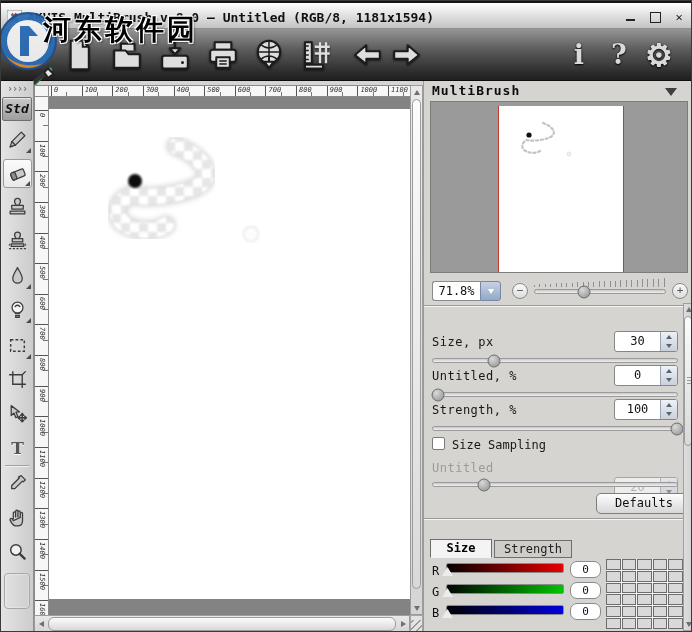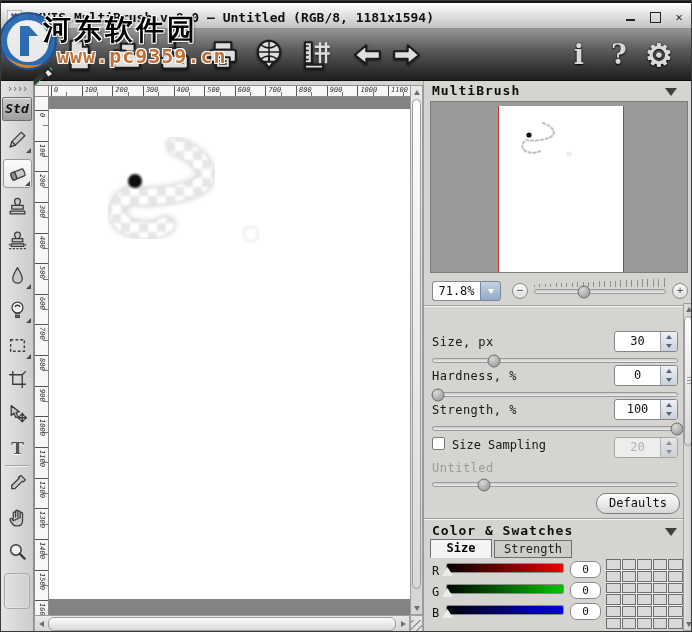--- a/index.html
+++ b/index.html
@@ -111,21 +111,21 @@
   .spin.disabled .spin-val{color:#9a9a9a;}
   .spin-btns{width:17px;border-left:1px solid #9aa2ae;background:linear-gradient(#eef1f6,#c9d1dc);
     border-radius:0 2px 2px 0;display:flex;flex-direction:column;}
   .spin-btns span{flex:1;display:flex;align-items:center;justify-content:center;cursor:pointer;}
   .spin-btns .arr-up{border-bottom-color:#5a6470;border-left-width:3px;border-right-width:3px;border-bottom-width:4px;}
   .spin-btns .arr-dn{border-top-color:#5a6470;border-left-width:3px;border-right-width:3px;border-top-width:4px;}
   .p-slider{position:absolute;left:8px;width:246px;height:5px;background:linear-gradient(#c9c9c9,#f0f0f0);
     border:1px solid #9a9a9a;border-radius:3px;}
   .checkbox{position:absolute;left:8px;width:13px;height:13px;background:#fff;border:1px solid #7b7b7b;border-radius:2px;cursor:pointer;}
   .cb-label{position:absolute;left:28px;font-size:12px;color:#171717;}
-  .def-btn{position:absolute;left:172px;width:84px;height:21px;border:1px solid #7e7e7e;border-radius:10px;
+  .def-btn{position:absolute;left:172px;width:96px;height:21px;border:1px solid #7e7e7e;border-radius:5px;
     background:linear-gradient(#fdfdfd,#d7d7d7);font-size:12px;color:#111;text-align:center;line-height:19px;cursor:pointer;}
   
   .tab{position:absolute;height:19px;border:1px solid #6e6e6e;font-size:12px;text-align:center;cursor:pointer;}
   .tab.active{background:#f4f4f4;font-weight:bold;border-bottom:1px solid #f4f4f4;color:#000;z-index:2;}
   .tab.inactive{background:#cfcdc9;color:#222;height:18px;margin-top:1px;z-index:1;}
   .chan-label{position:absolute;font-size:12px;color:#111;left:8px;}
   .chan-bar{position:absolute;left:22px;width:118px;height:10px;border-radius:2px;border:1px solid #8a8a8a;}
   .chan-bar.r{background:linear-gradient(to right,#050000,#e80000);}
   .chan-bar.g{background:linear-gradient(to right,#000500,#00c400);}
   .chan-bar.b{background:linear-gradient(to right,#000005,#0000dd);}
@@ -225,21 +225,20 @@
 
   <div class="watermark">
     <svg class="wm-logo" viewBox="0 0 60 70">
       <circle cx="30" cy="35" r="28" fill="#2b6cb5"></circle>
       <circle cx="30" cy="35" r="21" fill="#f2f2f2"></circle>
       <path d="M8 50 A28 28 0 0 0 52 54 A34 30 0 0 1 8 50" fill="#e08a2e"></path>
       <path d="M22 20 h9 v30 h-9 z M31 20 l9 10 h-9 z" fill="#2b6cb5"></path>
       <circle cx="30" cy="35" r="28" fill="none" stroke="#1f4f8a" stroke-width="2"></circle>
     </svg>
     <div class="wm-name">河东软件园</div>
-    <div class="wm-url">www.pc9359.cn</div>
   </div>
 
   <div class="toolpanel">
     <div class="tp-expand">››››</div>
     <div class="tp-std">Std</div>
 
     <div class="tool" style="top:44px">
       <svg viewBox="0 0 20 20">
           <path class="t-glyph" d="M3 17 L4.6 12 L13.6 3 L17 6.4 L8 15.4 Z"></path>
           <path class="t-line" d="M4.6 12 L8 15.4 M3 17 l2-.6"></path>
@@ -523,21 +522,21 @@
           </span>
           <span>
             <i class="arr arr-dn"></i>
           </span>
         </span>
     </div>
     <div class="p-slider" style="top:277px">
       <span class="slider-handle" style="left: 25%;"></span>
     </div>
 
-    <span class="param-label" style="top:288px">Hardness, %</span>
+    <span class="param-label" style="top:288px">Untitled, %</span>
     <div class="spin" style="top:284px">
       <span class="spin-val">0</span>
       <span class="spin-btns">
           <span>
             <i class="arr arr-up"></i>
           </span>
           <span>
             <i class="arr arr-dn"></i>
           </span>
         </span>
@@ -559,42 +558,38 @@
         </span>
     </div>
     <div class="p-slider" style="top:345px">
       <span class="slider-handle" style="left: 100%;"></span>
     </div>
 
     <span class="checkbox" style="top:356px"></span>
     <span class="cb-label" style="top:357px">Size Sampling</span>
 
     <span class="param-label disabled" style="top:380px">Untitled</span>
-    <div class="spin disabled" style="top:356px">
+    <div class="spin disabled" style="top:396px">
       <span class="spin-val">20</span>
       <span class="spin-btns">
           <span>
             <i class="arr arr-up"></i>
           </span>
           <span>
             <i class="arr arr-dn"></i>
           </span>
         </span>
     </div>
     <div class="p-slider" style="top:401px">
       <span class="slider-handle" style="left: 21%;"></span>
     </div>
 
     <div class="def-btn" style="top:412px">Defaults</div>
     <div class="groove" style="top:437px"></div>
 
-    <div class="sec-head" style="top:440px">
-      <span class="sec-title">Color &amp; Swatches</span>
-      <span class="collapse"></span>
-    </div>
     <div class="tab active" style="left:6px;top:458px;width:62px;line-height:17px">Size</div>
     <div class="tab inactive" style="left:70px;top:458px;width:78px;line-height:16px">Strength</div>
 
     <span class="chan-label" style="top:483px">R</span>
     <div class="chan-bar r" style="top:482px">
         <span class="chan-handle"></span>
       </div>
     <div class="chan-val" style="top:480px">0</div>
 
     <span class="chan-label" style="top:504px">G</span>

